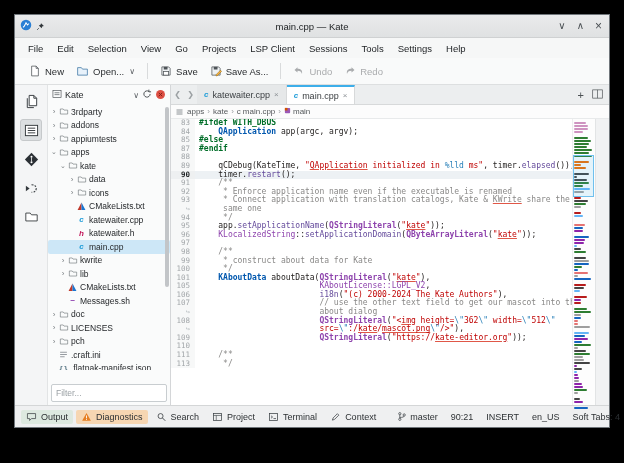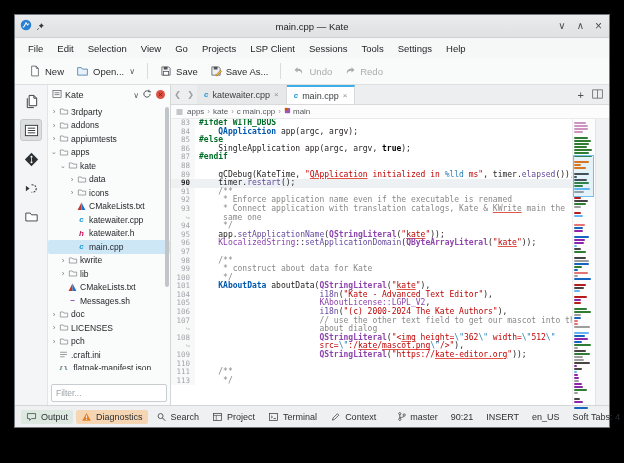--- a/index.html
+++ b/index.html
@@ -479,38 +479,36 @@
                 <rect x="2" y="2" width="6" height="6" fill="#d35400"></rect>
               </svg></span>
             <span>main</span>
           </span>
         </div>
       <div class="codewrap">
         <div class="codecol" id="code">
             <div class="row"><span class="ln">83</span><span class="lc"><span class="tk-pp">#ifdef WITH_DBUS</span></span></div>
             <div class="row"><span class="ln">84</span><span class="lc"><span class="tk-n">    </span><span class="tk-t">QApplication</span><span class="tk-n"> app(argc, argv);</span></span></div>
             <div class="row"><span class="ln">85</span><span class="lc"><span class="tk-pp">#else</span></span></div>
-            <div class="row"><span class="ln">86</span><span class="lc"><span class="tk-n">    SingleApplication app(argc, argv, </span><span class="tk-b">true</span><span class="tk-n">);</span></span></div>
             <div class="row"><span class="ln">87</span><span class="lc"><span class="tk-pp">#endif</span></span></div>
             <div class="row"><span class="ln">88</span><span class="lc"></span></div>
             <div class="row"><span class="ln">89</span><span class="lc"><span class="tk-n">    qCDebug(KateTime, </span><span class="tk-s">"</span><span class="tk-su">QApplication</span><span class="tk-s"> initialized in </span><span class="tk-sc">%lld</span><span class="tk-s"> ms"</span><span class="tk-n">, timer.</span><span class="tk-f">elapsed</span><span class="tk-n">());</span></span></div>
             <div class="row cur"><span class="ln">90</span><span class="lc"><span class="tk-n">    timer.</span><span class="tk-f">restart</span><span class="tk-n">();</span></span></div>
             <div class="row"><span class="ln">91</span><span class="lc"><span class="tk-n">    </span><span class="tk-c">/**</span></span></div>
             <div class="row"><span class="ln">92</span><span class="lc"><span class="tk-c">     * Enforce application name even if the executable is renamed</span></span></div>
-            <div class="row"><span class="ln">93</span><span class="lc"><span class="tk-c">     * Connect application with translation catalogs, Kate &amp; </span><span class="tk-cu">KWrite</span><span class="tk-c"> main the</span></span></div>
+            <div class="row"><span class="ln">93</span><span class="lc"><span class="tk-c">     * Connect application with translation catalogs, Kate &amp; </span><span class="tk-cu">KWrite</span><span class="tk-c"> share the</span></span></div>
             <div class="row"><span class="ln" style="color: rgb(180, 186, 190); font-size: 7px;">↪</span><span class="lc"><span class="tk-c">     same one</span></span></div>
             <div class="row"><span class="ln">94</span><span class="lc"><span class="tk-c">     */</span></span></div>
             <div class="row"><span class="ln">95</span><span class="lc"><span class="tk-n">    app.</span><span class="tk-f">setApplicationName</span><span class="tk-n">(</span><span class="tk-q">QStringLiteral</span><span class="tk-n">(</span><span class="tk-s">"</span><span class="tk-su">kate</span><span class="tk-s">"</span><span class="tk-n">));</span></span></div>
             <div class="row"><span class="ln">96</span><span class="lc"><span class="tk-n">    </span><span class="tk-t2">KLocalizedString</span><span class="tk-n">::</span><span class="tk-f">setApplicationDomain</span><span class="tk-n">(</span><span class="tk-q">QByteArrayLiteral</span><span class="tk-n">(</span><span class="tk-s">"</span><span class="tk-su">kate</span><span class="tk-s">"</span><span class="tk-n">));</span></span></div>
             <div class="row"><span class="ln">97</span><span class="lc"></span></div>
             <div class="row"><span class="ln">98</span><span class="lc"><span class="tk-n">    </span><span class="tk-c">/**</span></span></div>
             <div class="row"><span class="ln">99</span><span class="lc"><span class="tk-c">     * construct about data for Kate</span></span></div>
             <div class="row"><span class="ln">100</span><span class="lc"><span class="tk-c">     */</span></span></div>
             <div class="row"><span class="ln">101</span><span class="lc"><span class="tk-n">    </span><span class="tk-t">KAboutData</span><span class="tk-n"> aboutData(</span><span class="tk-q">QStringLiteral</span><span class="tk-n">(</span><span class="tk-s">"</span><span class="tk-su">kate</span><span class="tk-s">"</span><span class="tk-n">),</span></span></div>
-            <div class="row"><span class="ln">104</span><span class="lc"><span class="tk-n">                         </span><span class="tk-f">i18n</span><span class="tk-n">(</span><span class="tk-s">"Kate - Advanced Text Editor"</span><span class="tk-n">),</span></span></div>
             <div class="row"><span class="ln">105</span><span class="lc"><span class="tk-n">                         </span><span class="tk-t2">KAboutLicense::LGPL_V2</span><span class="tk-n">,</span></span></div>
             <div class="row"><span class="ln">106</span><span class="lc"><span class="tk-n">                         </span><span class="tk-f">i18n</span><span class="tk-n">(</span><span class="tk-s">"(c) 2000-2024 The Kate Authors"</span><span class="tk-n">),</span></span></div>
             <div class="row"><span class="ln">107</span><span class="lc"><span class="tk-n">                         </span><span class="tk-c">// use the other text field to get our mascot into the</span></span></div>
             <div class="row"><span class="ln" style="color: rgb(180, 186, 190); font-size: 7px;">↪</span><span class="lc"><span class="tk-c">                         about dialog</span></span></div>
             <div class="row"><span class="ln">108</span><span class="lc"><span class="tk-n">                         </span><span class="tk-q">QStringLiteral</span><span class="tk-n">(</span><span class="tk-s">"&lt;</span><span class="tk-su">img</span><span class="tk-s"> height=</span><span class="tk-sc">\"</span><span class="tk-s">362</span><span class="tk-sc">\"</span><span class="tk-s"> width=</span><span class="tk-sc">\"</span><span class="tk-s">512</span><span class="tk-sc">\"</span></span></div>
             <div class="row"><span class="ln" style="color: rgb(180, 186, 190); font-size: 7px;">↪</span><span class="lc"><span class="tk-s">                         src=</span><span class="tk-sc">\"</span><span class="tk-s">:/</span><span class="tk-su">kate</span><span class="tk-s">/</span><span class="tk-su">mascot.png</span><span class="tk-sc">\"</span><span class="tk-s">/&gt;"</span><span class="tk-n">),</span></span></div>
             <div class="row"><span class="ln">109</span><span class="lc"><span class="tk-n">                         </span><span class="tk-q">QStringLiteral</span><span class="tk-n">(</span><span class="tk-s">"https://</span><span class="tk-su">kate-editor.org</span><span class="tk-s">"</span><span class="tk-n">));</span></span></div>
             <div class="row"><span class="ln">110</span><span class="lc"></span></div>
             <div class="row"><span class="ln">111</span><span class="lc"><span class="tk-n">    </span><span class="tk-c">/**</span></span></div>
             <div class="row"><span class="ln">113</span><span class="lc"><span class="tk-c">     */</span></span></div>

